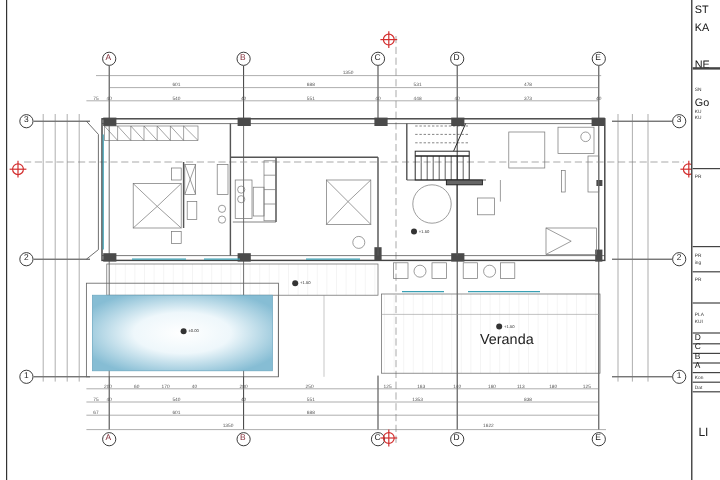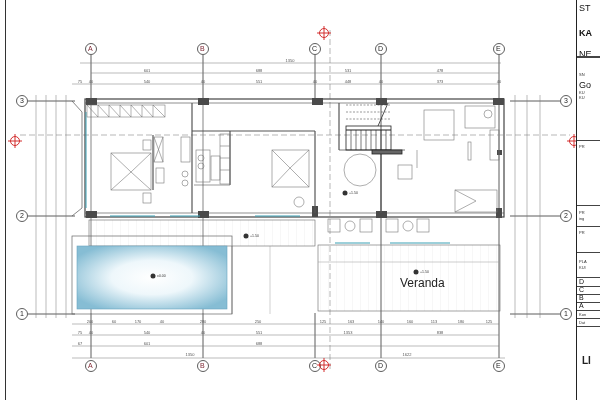--- a/index.html
+++ b/index.html
@@ -3,21 +3,21 @@
 <meta charset="utf-8">
 <style>
   html,body{margin:0;padding:0;background:#fff;}
   body{width:600px;height:400px;position:relative;overflow:hidden;font-family:"Liberation Sans",sans-serif;}
   #plan{position:absolute;left:0;top:0;width:600px;height:400px;}
   .titleblock{position:absolute;left:576px;top:0;width:24px;height:400px;border-left:1.5px solid #222;background:#fff;overflow:hidden;}
   .tb-line{position:absolute;left:0;width:24px;border-top:1px solid #444;}
   .tb-txt{position:absolute;left:2px;font-size:9px;color:#111;line-height:11px;white-space:nowrap;}
   .tb-small{position:absolute;left:2px;font-size:4px;color:#333;line-height:5px;white-space:nowrap;}
   .tb-row{position:absolute;left:2px;font-size:7px;color:#111;line-height:8px;white-space:nowrap;}
-  .tb-big{position:absolute;left:5px;font-size:10px;color:#222;font-weight:bold;}
+  .tb-big{position:absolute;left:5px;font-size:10px;color:#222;}
   .leftborder{position:absolute;left:5px;top:0;width:1px;height:400px;background:#333;}
 </style>
 </head>
 <body>
 
 <div class="leftborder"></div>
 
 <svg id="plan" viewBox="0 0 600 400" xmlns="http://www.w3.org/2000/svg">
   <defs>
     <radialGradient id="poolGrad" cx="50%" cy="50%" r="60%">
@@ -323,21 +323,21 @@
   <span style="position:absolute;left:20px;top:212px;color:#222;">2</span>
   <span style="position:absolute;left:20px;top:310px;color:#222;">1</span>
   <span style="position:absolute;left:564px;top:97px;color:#222;">3</span>
   <span style="position:absolute;left:564px;top:212px;color:#222;">2</span>
   <span style="position:absolute;left:564px;top:310px;color:#222;">1</span>
   <span style="position:absolute;left:400px;top:276px;font-size:12px;color:#222;">Veranda</span>
 </div>
 
 <div class="titleblock">
   <div class="tb-txt" style="top:3px;">ST</div>
-  <div class="tb-txt" style="top:28px;font-weight:bold;">KA</div>
+  <div class="tb-txt" style="top:18px;">KA</div>
   <div class="tb-txt" style="top:25px;margin-top:24px;">NE</div>
   <div class="tb-txt" style="top:36px;margin-top:44px;">Go</div>
   <div class="tb-line" style="top:56px;border-top-width:2px;"></div>
   <div class="tb-small" style="top:72px;">SN</div>
   <div class="tb-small" style="top:90px;">KU</div>
   <div class="tb-small" style="top:95px;">KU</div>
   <div class="tb-line" style="top:140px;"></div>
   <div class="tb-small" style="top:144px;">PR</div>
   <div class="tb-line" style="top:205px;"></div>
   <div class="tb-small" style="top:210px;">PR</div>

